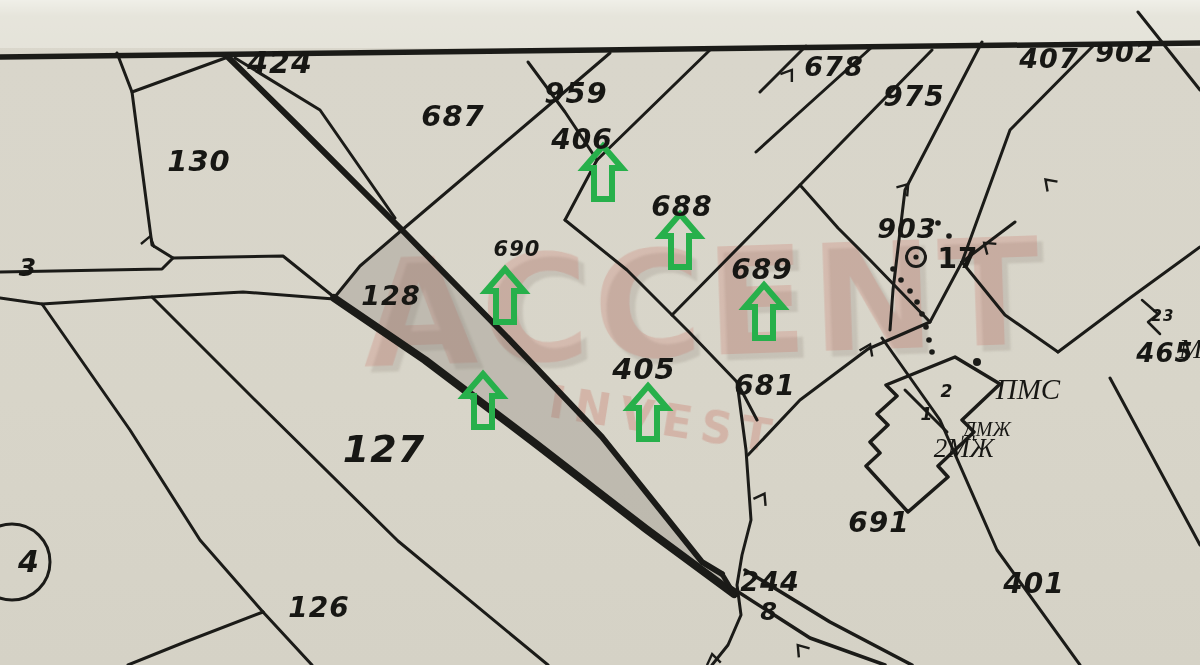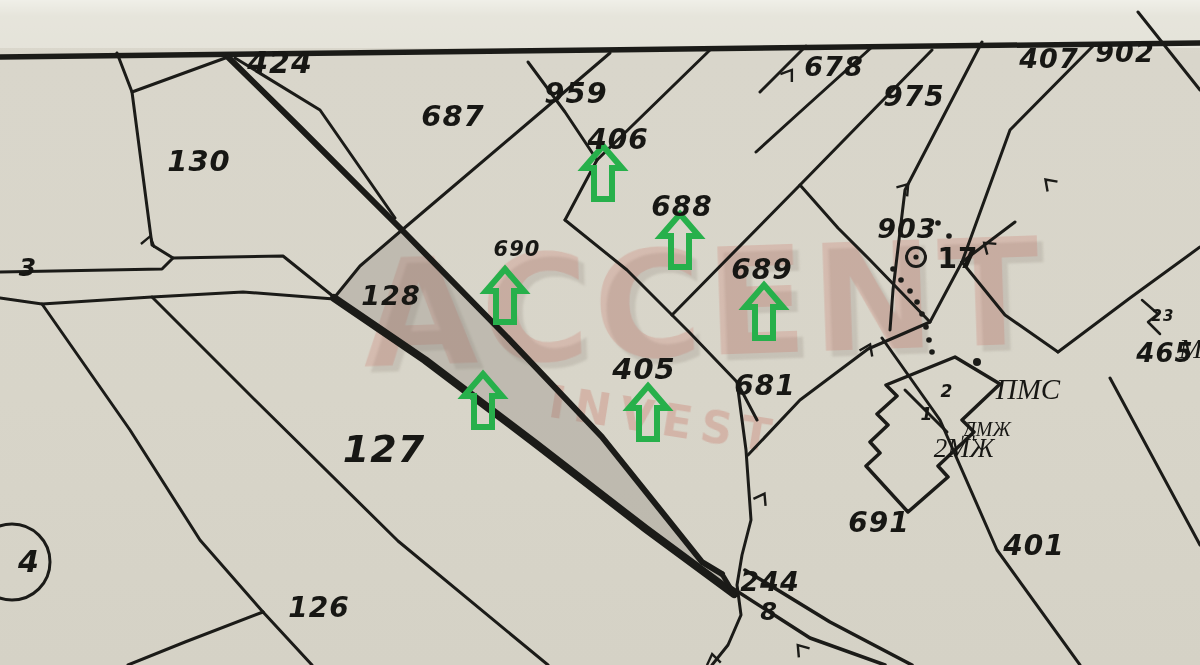--- a/index.html
+++ b/index.html
@@ -164,21 +164,21 @@
         <path d="M0,-27 L19,-5 L9,-5 L9,26 L-9,26 L-9,-5 L-19,-5 Z" transform="translate(505,296)" fill="none" stroke="#27b04b" stroke-width="6" stroke-linejoin="miter"></path>
         <path d="M0,-27 L19,-5 L9,-5 L9,26 L-9,26 L-9,-5 L-19,-5 Z" transform="translate(483,401)" fill="none" stroke="#27b04b" stroke-width="6" stroke-linejoin="miter"></path>
         <path d="M0,-27 L19,-5 L9,-5 L9,26 L-9,26 L-9,-5 L-19,-5 Z" transform="translate(648,413)" fill="none" stroke="#27b04b" stroke-width="6" stroke-linejoin="miter"></path>
       </g>
   </svg>
 
   <div id="labels">
       <div class="lbl" style="left: 268px; top: 63px; font-size: 30px;">424</div>
       <div class="lbl" style="left: 441px; top: 116px; font-size: 29px;">687</div>
       <div class="lbl" style="left: 564px; top: 93px; font-size: 29px; font-style: italic;">959</div>
-      <div class="lbl" style="left: 606px; top: 140px; font-size: 28px; text-align: center;">406</div>
+      <div class="lbl" style="left: 570px; top: 140px; font-size: 28px; text-align: center;">406</div>
       <div class="lbl" style="left: 822px; top: 66px; font-size: 27px;">678</div>
       <div class="lbl" style="left: 902px; top: 97px; font-size: 28px;">975</div>
       <div class="lbl" style="left: 1037px; top: 58px; font-size: 27px;">407</div>
       <div class="lbl" style="left: 1113px; top: 52px; font-size: 27px;">902</div>
       <div class="lbl" style="left: 187px; top: 161px; font-size: 29px;">130</div>
       <div class="lbl" style="left: 670px; top: 207px; font-size: 28px;">688</div>
       <div class="lbl" style="left: 895px; top: 228px; font-size: 27px;">903</div>
       <div class="lbl upright" style="left: 946px; top: 259px; font-size: 28px;">17</div>
       <div class="lbl" style="left: 505px; top: 249px; font-size: 21px;">690</div>
       <div class="lbl" style="left: 750px; top: 270px; font-size: 28px;">689</div>
@@ -187,21 +187,21 @@
       <div class="lbl" style="left: 1153px; top: 353px; font-size: 26px;">465</div>
       <div class="lbl serif" style="left: 1188px; top: 349px; font-size: 28px;">МС</div>
       <div class="lbl" style="left: 1151px; top: 316px; font-size: 15px;">23</div>
       <div class="lbl" style="left: 632px; top: 369px; font-size: 29px;">405</div>
       <div class="lbl" style="left: 753px; top: 386px; font-size: 28px;">681</div>
       <div class="lbl serif" style="left: 1016px; top: 389px; font-size: 29px;">ПМС</div>
       <div class="lbl serif" style="left: 975px; top: 429px; font-size: 20px;">ДМЖ</div>
       <div class="lbl serif" style="left: 952px; top: 448px; font-size: 27px;">2МЖ</div>
       <div class="lbl" style="left: 372px; top: 449px; font-size: 38px;">127</div>
       <div class="lbl" style="left: 867px; top: 523px; font-size: 28px;">691</div>
-      <div class="lbl" style="left: 1022px; top: 546px; font-size: 28px; font-style: italic;">401</div>
+      <div class="lbl" style="left: 1022px; top: 584px; font-size: 28px; font-style: italic;">401</div>
       <div class="lbl" style="left: 307px; top: 608px; font-size: 28px; text-align: center;">126</div>
       <div class="lbl" style="left: 758px; top: 581px; font-size: 27px;">244</div>
       <div class="lbl" style="left: 757px; top: 612px; font-size: 24px;">8</div>
       <div class="lbl" style="left: 935px; top: 391px; font-size: 17px;">2</div>
       <div class="lbl" style="left: 915px; top: 414px; font-size: 17px;">1</div>
       <div class="lbl" style="left: 17px; top: 562px; font-size: 30px;">4</div>
     </div>
 </div>
 
 </body></html>

